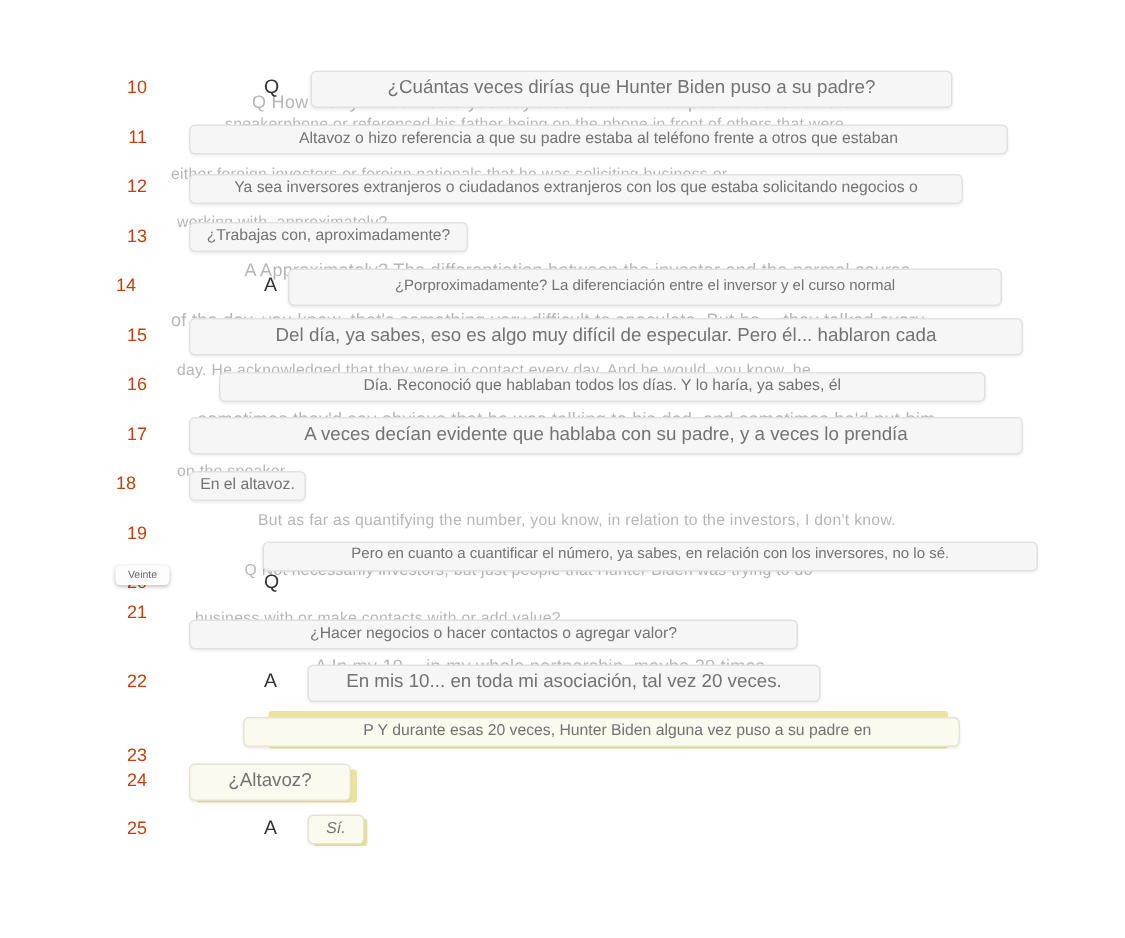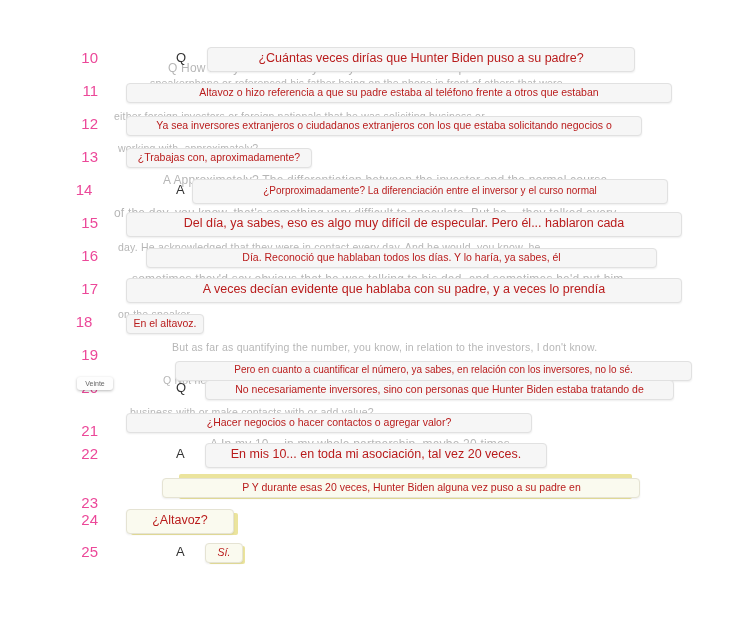--- a/index.html
+++ b/index.html
@@ -2,35 +2,35 @@
 <html><head>
 <meta charset="utf-8">
 <style>
   html,body{margin:0;padding:0;background:#ffffff;}
   .page{
     position:relative;width:750px;height:625px;background:#ffffff;overflow:hidden;
     font-family:"Liberation Sans",sans-serif;
   }
   .num{
     position:absolute;left:70px;width:28px;text-align:right;
-    font-size:15px;line-height:14px;color:#ec4899;z-index:2;
+    font-size:12px;line-height:14px;color:#c2410c;z-index:2;
   }
   .marker{
     position:absolute;left:176px;width:14px;text-align:left;
     font-size:13px;line-height:14px;color:#333333;font-weight:500;z-index:2;
   }
   .ghost{
     position:absolute;font-size:10.5px;line-height:13px;color:#8a8a8a;opacity:.62;
     white-space:nowrap;z-index:1;letter-spacing:.2px;
   }
   .ghost.lg{font-size:12px;line-height:14px;}
   .chip{
     position:absolute;z-index:3;background:#f6f6f6;border:1px solid #e1e1e1;
     border-radius:4px;box-shadow:0 1px 2px rgba(0,0,0,.07);
-    text-align:center;color:#b91c1c;white-space:nowrap;overflow:hidden;
+    text-align:center;color:#737373;white-space:nowrap;overflow:hidden;
   }
   .chip.cream{background:#fafaef;border-color:#e5e3d3;}
   .hl{position:absolute;z-index:2;background:#ebe49d;border-radius:2px;}
   .badge{
     position:absolute;z-index:4;background:#fdfdfd;border-radius:3px;
     box-shadow:0 1px 3px rgba(0,0,0,.28);color:#666666;text-align:center;
     font-size:7px;line-height:13px;overflow:hidden;
   }
 </style>
 </head>
@@ -65,22 +65,21 @@
     <div class="chip" style="left: 126px; top: 278px; width: 554px; height: 23px; line-height: 21px; font-size: 12.5px;">A veces decían evidente que hablaba con su padre, y a veces lo prendía</div>
     <div class="num" style="top: 315px; text-align: center;">18</div>
     <div class="ghost" style="left: 118px; top: 308px;">on the speaker.</div>
     <div class="chip" style="left: 126px; top: 314px; width: 76px; height: 18px; line-height: 16px; font-size: 10.5px;">En el altavoz.</div>
     <div class="num" style="top: 348px;">19</div>
     <div class="ghost" style="left: 172px; top: 341px;">But as far as quantifying the number, you know, in relation to the investors, I don't know.</div>
     <div class="chip" style="left: 175px; top: 347px; width: 515px; height: 18px; line-height: 16px; font-size: 10px; margin-top: 14px;">Pero en cuanto a cuantificar el número, ya sabes, en relación con los inversores, no lo sé.</div>
     <div class="num" style="top: 381px;">20</div>
     <div class="marker" style="top: 381px;">Q</div>
     <div class="ghost" style="left: 163px; top: 374px;">Q Not necessarily investors, but just people that Hunter Biden was trying to do</div>
-    <div class="chip" style="left: 205px; top: 380px; width: 467px; height: 18px; line-height: 16px; font-size: 10.5px;">No necesariamente inversores, sino con personas que Hunter Biden estaba tratando de</div>
-    <div class="num" style="top: 424px;">21</div>
+    <div class="num" style="top: 401px;">21</div>
     <div class="ghost" style="left: 130px; top: 406px;">business with or make contacts with or add value?</div>
     <div class="chip" style="left: 126px; top: 413px; width: 404px; height: 18px; line-height: 16px; font-size: 10.5px;">¿Hacer negocios o hacer contactos o agregar valor?</div>
     <div class="num" style="top: 447px;">22</div>
     <div class="marker" style="top: 447px;">A</div>
     <div class="ghost lg" style="left: 210px; top: 437px;">A In my 10 -- in my whole partnership, maybe 20 times.</div>
     <div class="chip" style="left: 205px; top: 443px; width: 340px; height: 23px; line-height: 21px; font-size: 12.5px; text-align: center;">En mis 10... en toda mi asociación, tal vez 20 veces.</div>
     <div class="num" style="top: 496px;">23</div>
     <div class="hl" style="left: 179px; top: 474px; width: 453px; height: 25px;"></div>
     <div class="chip cream" style="left: 162px; top: 478px; width: 455px; height: 18px; line-height: 16px; font-size: 10.5px; padding-left: 21px;">P Y durante esas 20 veces, Hunter Biden alguna vez puso a su padre en</div>
     <div class="num" style="top: 513px;">24</div>

